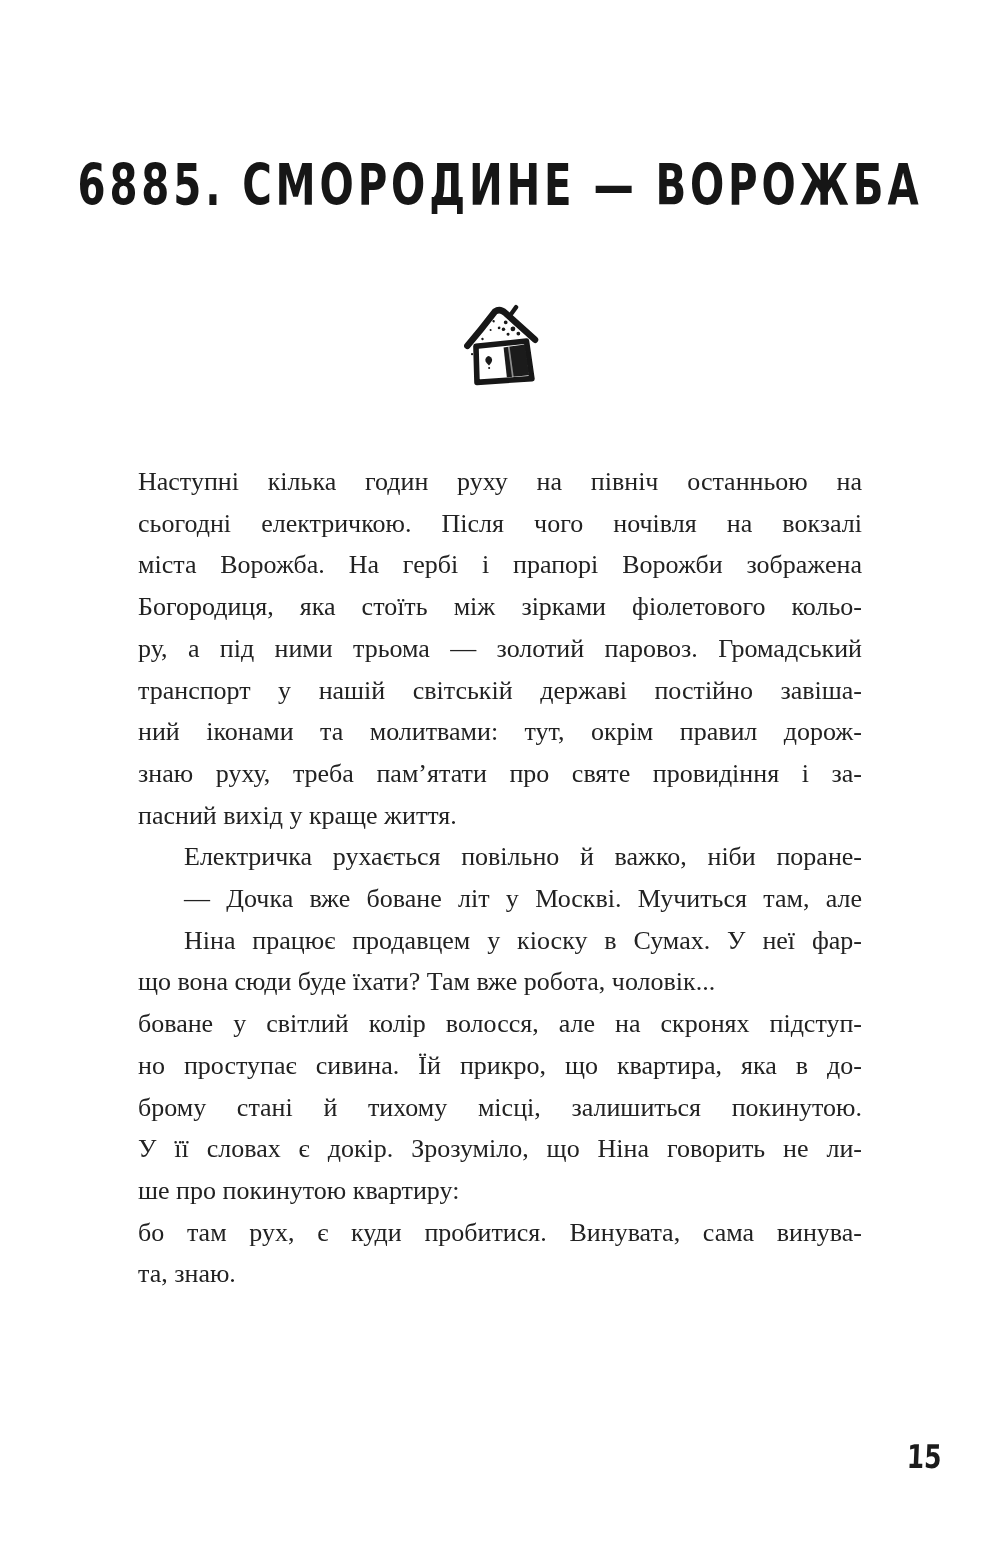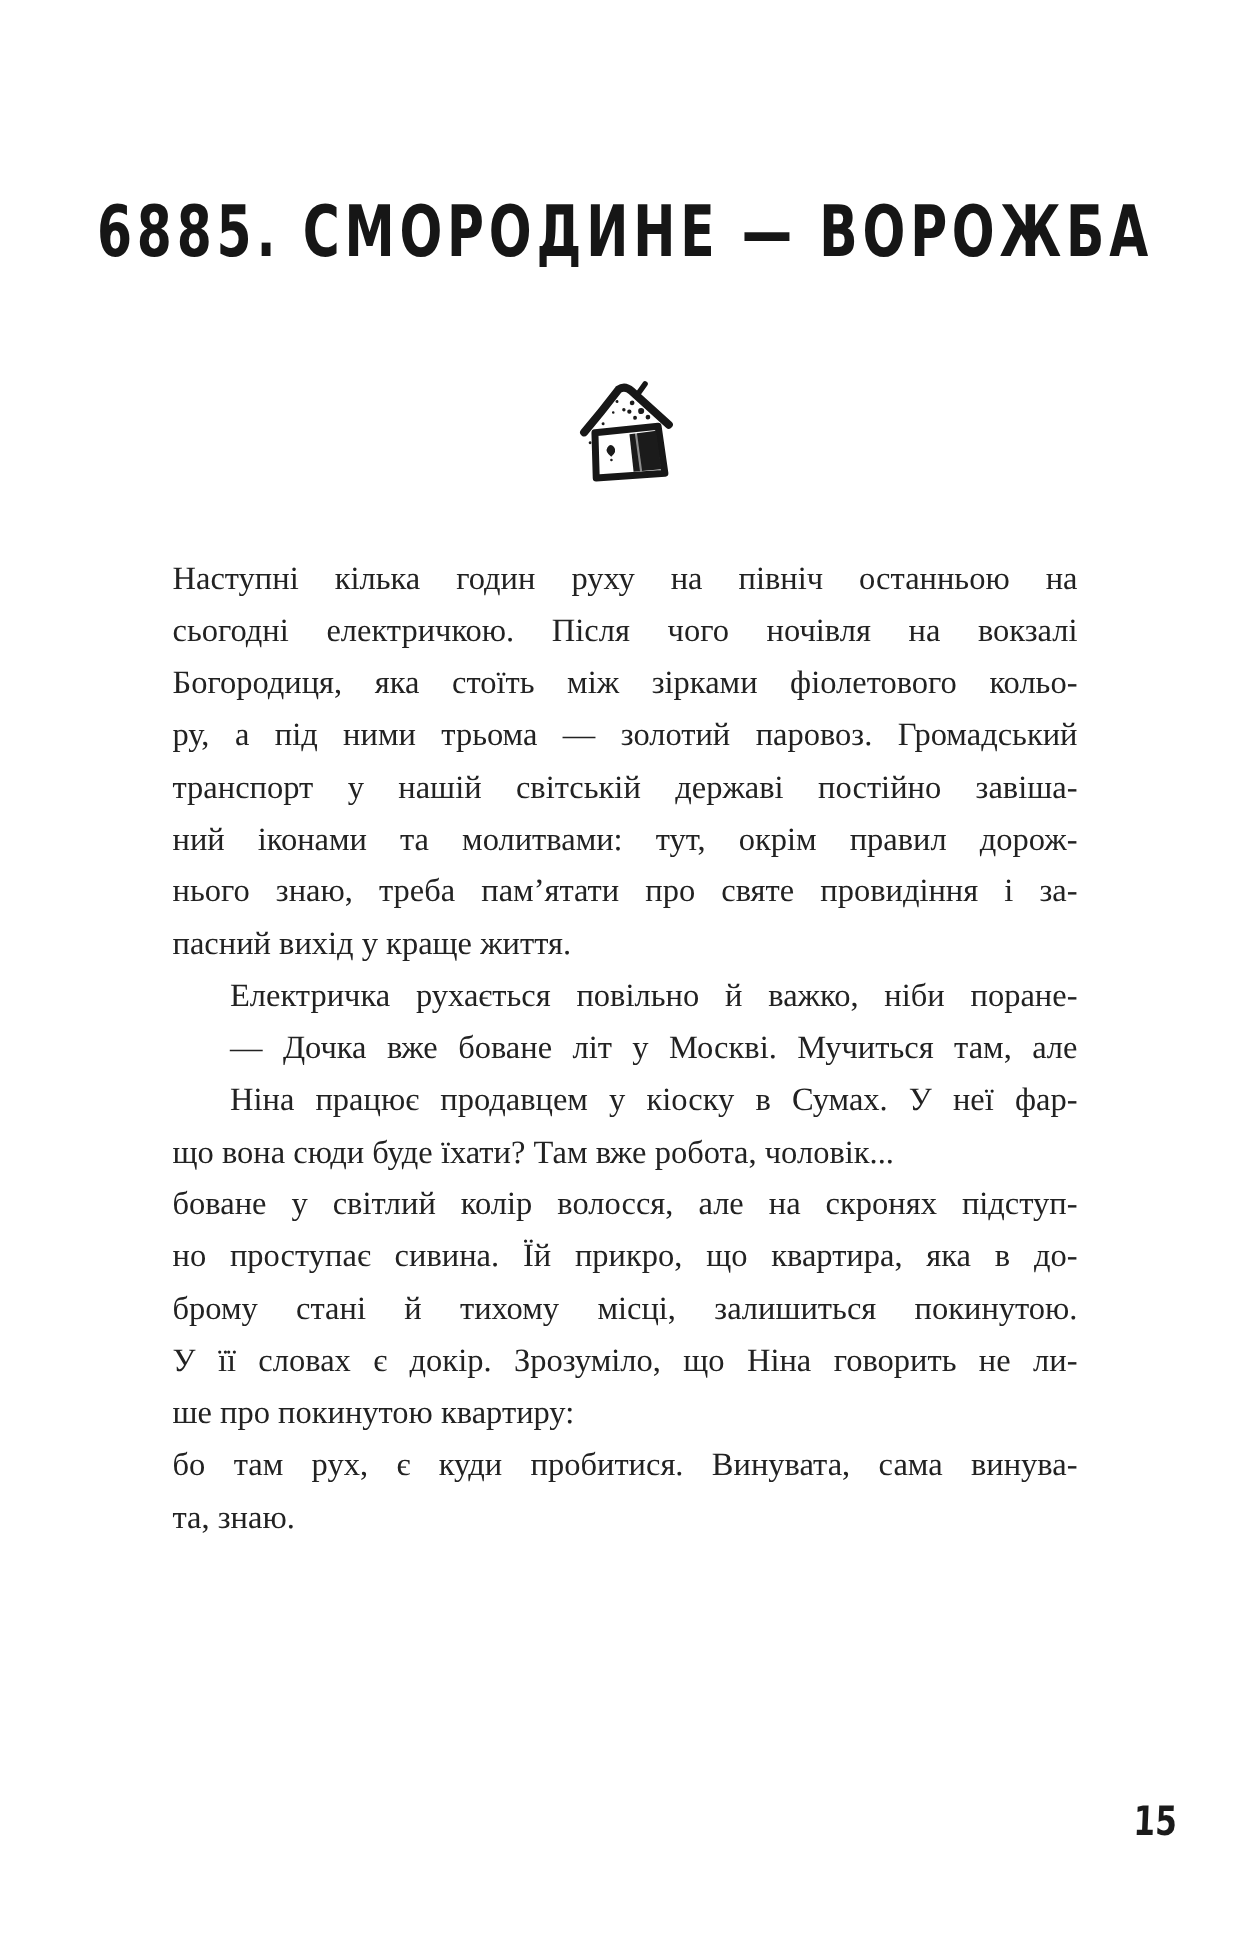--- a/index.html
+++ b/index.html
@@ -38,21 +38,21 @@
     left: 0;
     width: 1000px;
     display: flex;
     justify-content: center;
   }
   .ornament-wrap svg {
     transform: rotate(-3deg);
   }
   .body-text {
     position: absolute;
-    top: 442px;
+    top: 461px;
     left: 138px;
     width: 724px;
     font-size: 26px;
     line-height: 41.7px;
     color: #222222;
   }
   .line {
     text-align: justify;
     text-align-last: justify;
     white-space: normal;
@@ -109,25 +109,26 @@
       <circle cx="17" cy="57" r="1.3" fill="#1b1b1b"></circle>
       <circle cx="44" cy="20" r="1.4" fill="#1b1b1b"></circle>
       <circle cx="55" cy="30" r="2.0" fill="#1b1b1b"></circle>
       <circle cx="36" cy="74" r="1.2" fill="#1b1b1b"></circle>
     </svg>
   </div>
 
   <div class="body-text">
       <div class="line">Наступні кілька годин руху на північ останньою на</div>
       <div class="line">сьогодні електричкою. Після чого ночівля на вокзалі</div>
+      <div class="line">міста Ворожба. На гербі і прапорі Ворожби зображена</div>
       <div class="line">Богородиця, яка стоїть між зірками фіолетового кольо-</div>
       <div class="line">ру, а під ними трьома — золотий паровоз. Громадський</div>
       <div class="line">транспорт у нашій світській державі постійно завіша-</div>
       <div class="line">ний іконами та молитвами: тут, окрім правил дорож-</div>
-      <div class="line">нього знаю, треба пам’ятати про святе провидіння і за-</div>
+      <div class="line">знаю руху, треба пам’ятати про святе провидіння і за-</div>
       <div class="line last">пасний вихід у краще життя.</div>
       <div class="line indent">Електричка рухається повільно й важко, ніби поране-</div>
       <div class="line indent">— Дочка вже боване літ у Москві. Мучиться там, але</div>
       <div class="line indent">Ніна працює продавцем у кіоску в Сумах. У неї фар-</div>
       <div class="line last">що вона сюди буде їхати? Там вже робота, чоловік...</div>
       <div class="line">боване у світлий колір волосся, але на скронях підступ-</div>
       <div class="line">но проступає сивина. Їй прикро, що квартира, яка в до-</div>
       <div class="line">брому стані й тихому місці, залишиться покинутою.</div>
       <div class="line">У її словах є докір. Зрозуміло, що Ніна говорить не ли-</div>
       <div class="line last">ше про покинутою квартиру:</div>

